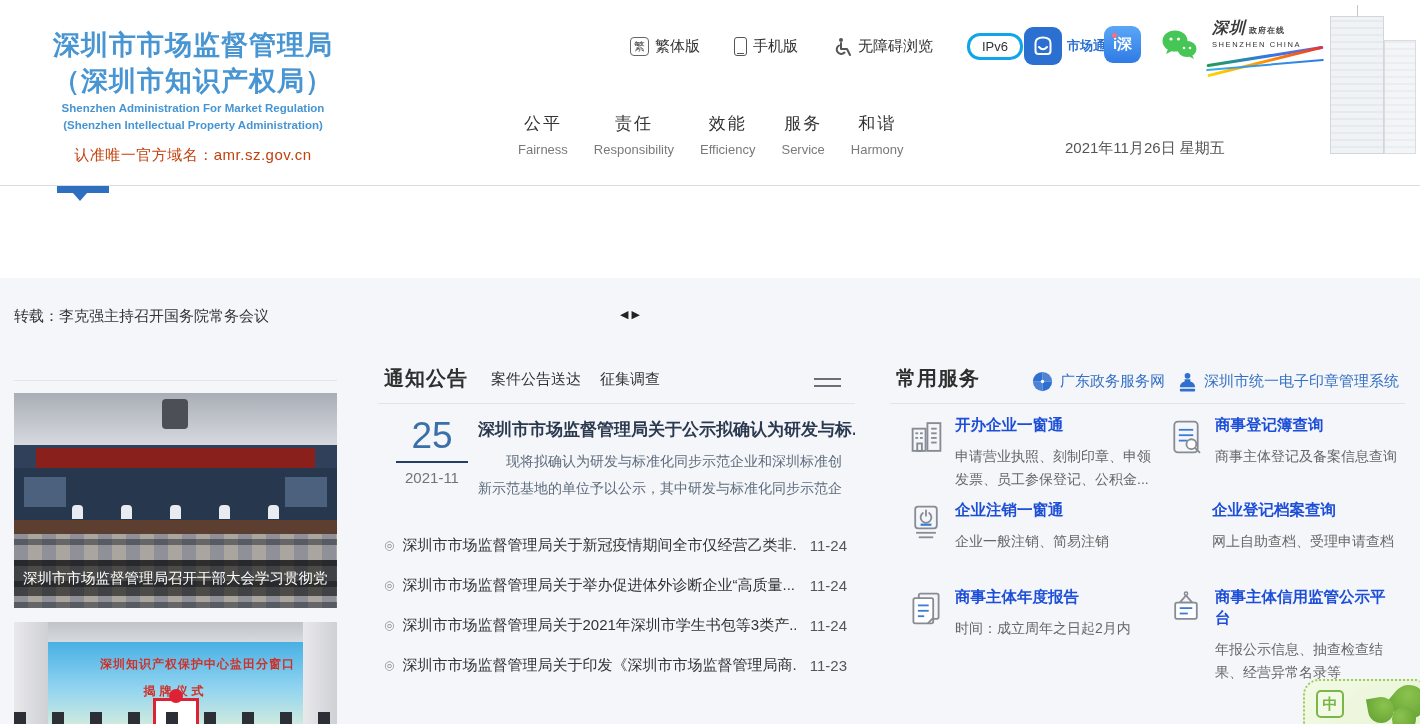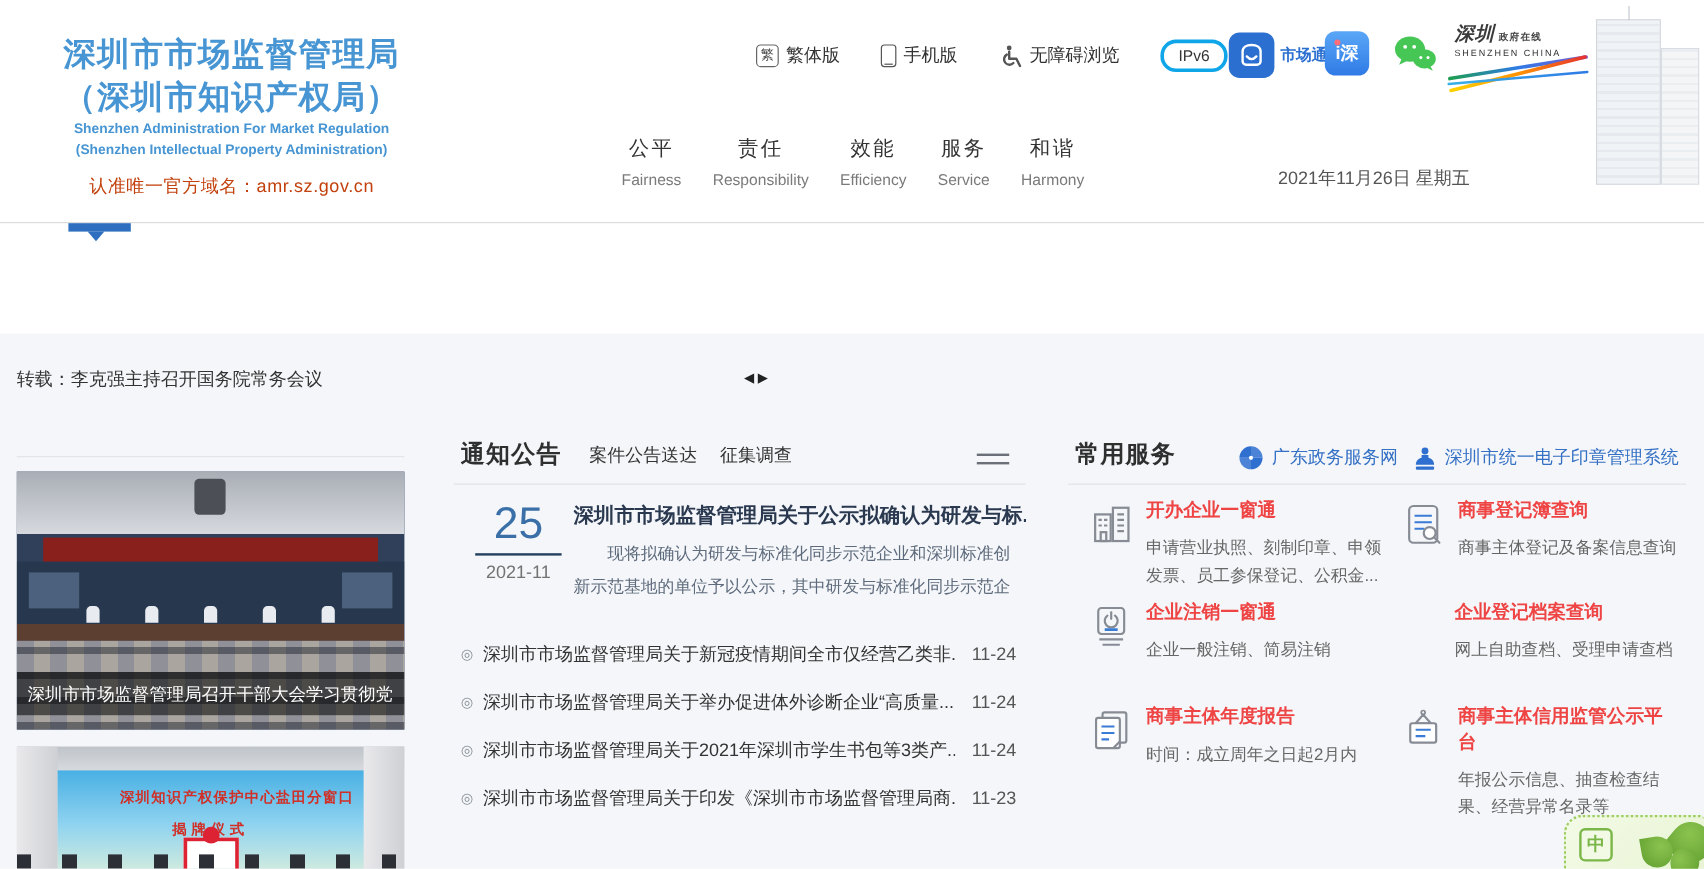--- a/index.html
+++ b/index.html
@@ -128,21 +128,21 @@
   .n-bullet{font-size:12px;color:#8a9099;margin:0 8px 0 6px;}
   .n-title{flex:1;font-size:15px;color:#333;white-space:nowrap;overflow:hidden;}
   .n-date{font-size:15px;color:#555;margin-left:14px;margin-right:8px;}
 
   
   .services{position:absolute;left:890px;top:365px;width:515px;}
   .svc-links{position:absolute;right:6px;top:6px;display:flex;align-items:center;gap:13px;}
   .svc-link{display:flex;align-items:center;gap:7px;font-size:15px;color:#3470c4;cursor:pointer;white-space:nowrap;}
   .svc-item{position:absolute;cursor:pointer;}
   .svc-ico{position:absolute;left:0;top:2px;}
-  .svc-title{font-size:15.5px;font-weight:bold;color:#ef4444;}
+  .svc-title{font-size:15.5px;font-weight:bold;color:#1d4ed8;}
   .svc-desc{font-size:14px;color:#666;line-height:1.65;margin-top:9px;}
   .with-ico{padding-left:47px;}
   .i1{left:18px;top:50px;width:248px;}
   .i2{left:278px;top:50px;width:230px;}
   .i3{left:18px;top:135px;width:248px;}
   .i4{left:278px;top:135px;width:230px;}
   .i5{left:18px;top:222px;width:248px;}
   .i6{left:278px;top:222px;width:230px;}
   .no-ico{padding-left:44px;}
 

